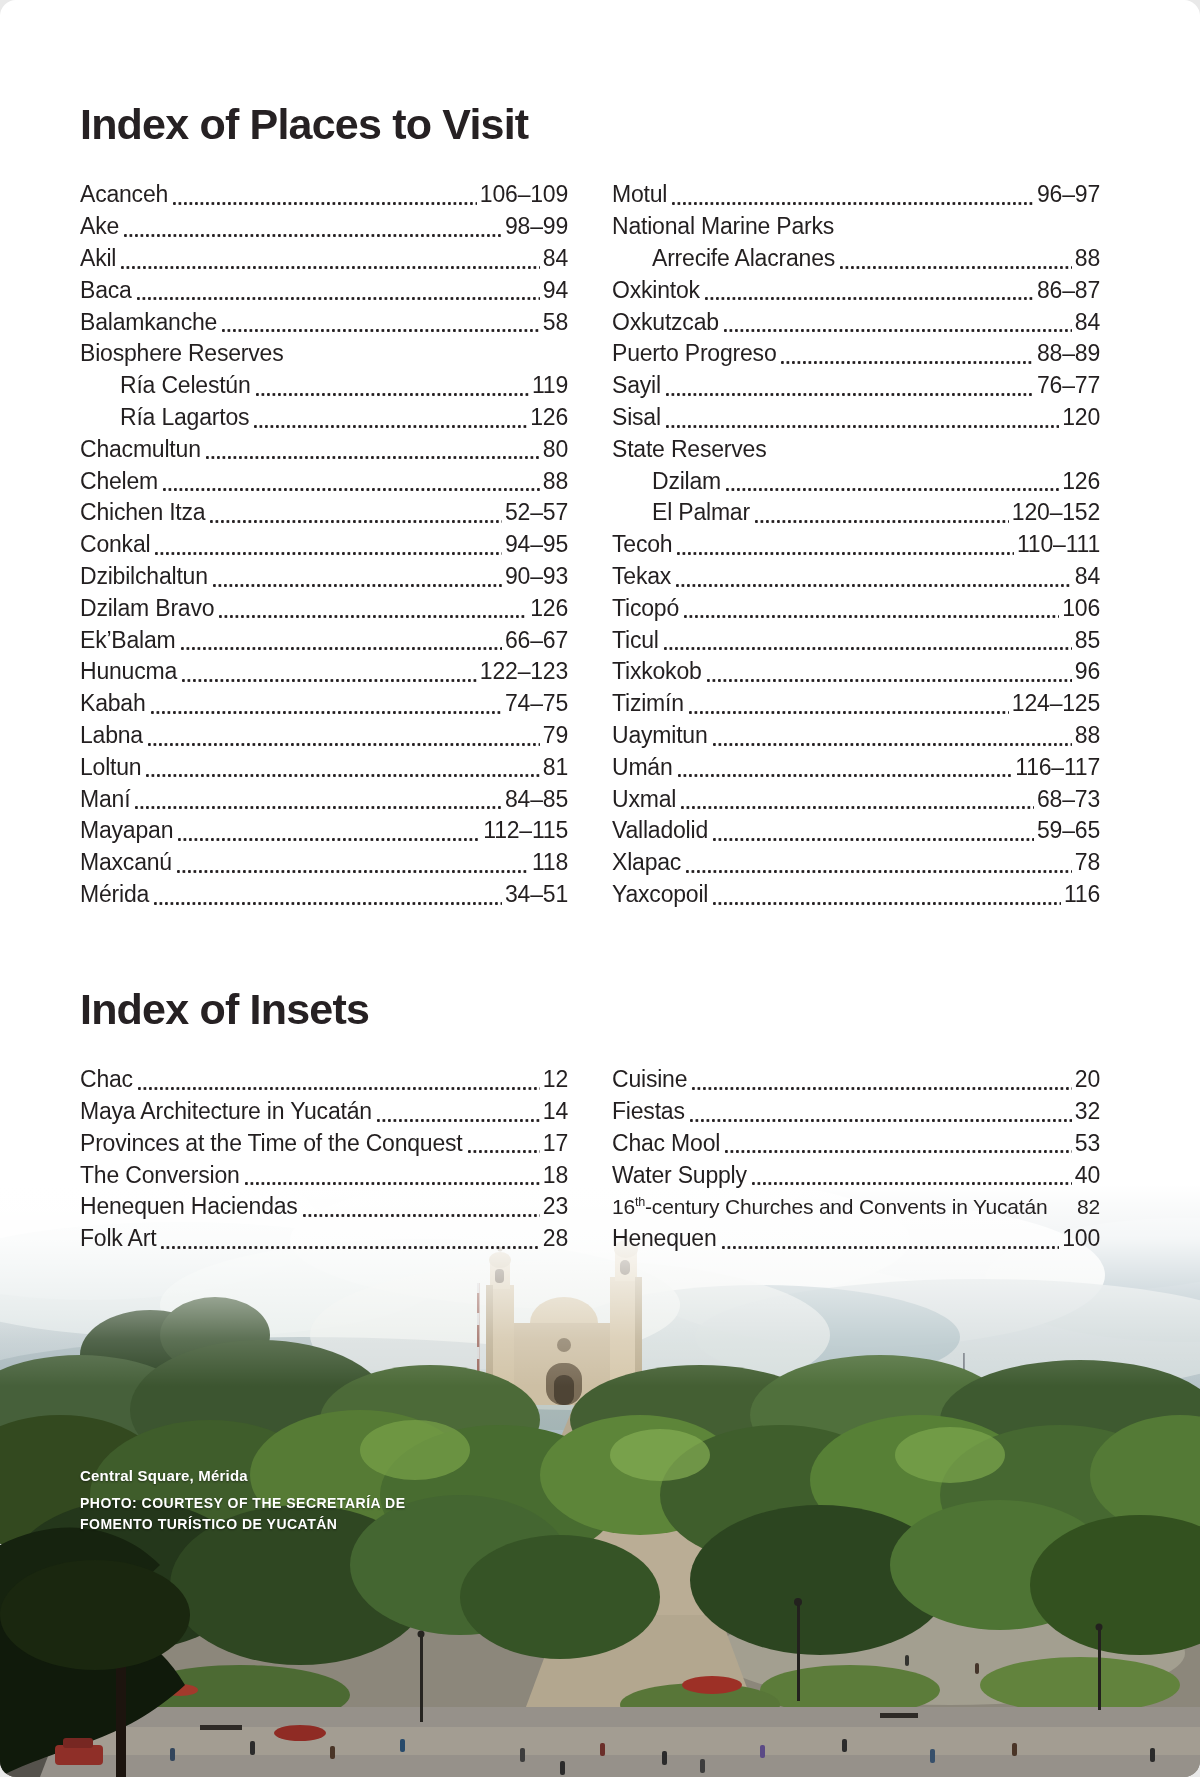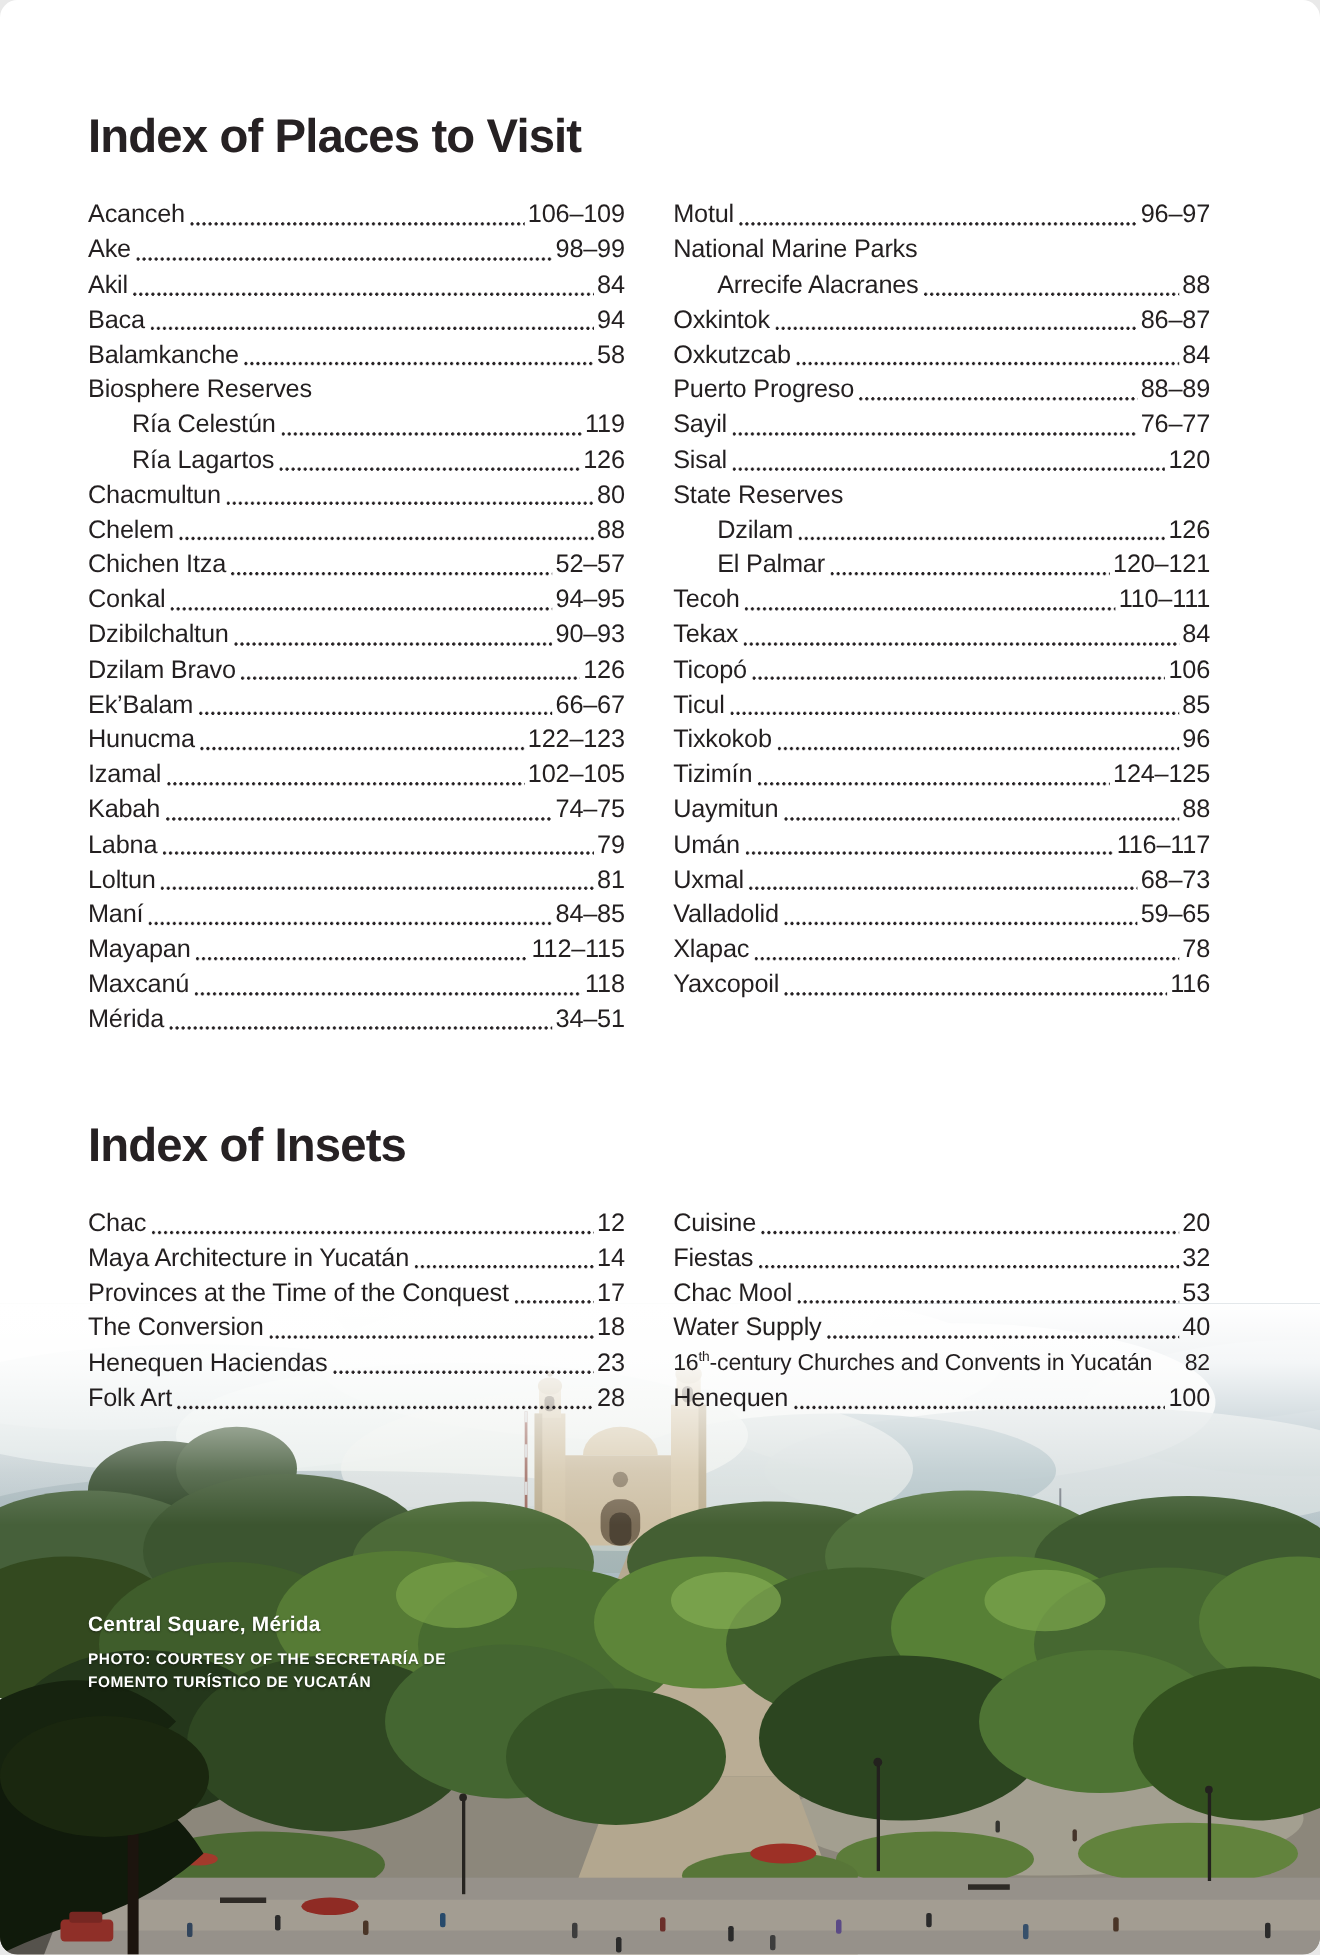--- a/index.html
+++ b/index.html
@@ -31,21 +31,21 @@
   .row.small { font-size:21px;align-items:flex-end; }
   .row.heading .label { padding-left:0; }
   .photo { position:absolute; left:0; top:1185px; width:1200px; height:592px; z-index:1; }
   .photo svg { display:block; width:1200px; height:592px; }
   .photo-fade {
     position:absolute; inset:0; pointer-events:none;
     background:linear-gradient(180deg,#ffffff 0%, rgba(255,255,255,0.88) 9%,
       rgba(255,255,255,0.55) 17%, rgba(255,255,255,0.18) 26%, rgba(255,255,255,0) 34%);
   }
   .caption { position:absolute; left:80px; top:282px; color:#ffffff; text-shadow:0 1px 2px rgba(0,0,0,0.45); }
-  .caption-title { font-size:19px; font-weight:bold; letter-spacing:0.2px; }
+  .caption-title { font-size:15px; font-weight:bold; letter-spacing:0.2px; }
   .caption-credit { margin-top:9px; font-size:14px; font-weight:bold; letter-spacing:0.5px; line-height:21px; }
 </style>
 </head>
 <body>
 
 <div class="page">
 
   <div class="content">
 
     <section class="section-places">
@@ -124,25 +124,20 @@
               <span class="label">Ek’Balam</span>
               <span class="dots"></span>
               <span class="pages">66–67</span>
             </div>
             <div class="row">
               <span class="label">Hunucma</span>
               <span class="dots"></span>
               <span class="pages">122–123</span>
             </div>
             <div class="row">
-              <span class="label">Izamal</span>
-              <span class="dots"></span>
-              <span class="pages">102–105</span>
-            </div>
-            <div class="row">
               <span class="label">Kabah</span>
               <span class="dots"></span>
               <span class="pages">74–75</span>
             </div>
             <div class="row">
               <span class="label">Labna</span>
               <span class="dots"></span>
               <span class="pages">79</span>
             </div>
             <div class="row">
@@ -214,21 +209,21 @@
               <span class="label">State Reserves</span>
             </div>
             <div class="row indent">
               <span class="label">Dzilam</span>
               <span class="dots"></span>
               <span class="pages">126</span>
             </div>
             <div class="row indent">
               <span class="label">El Palmar</span>
               <span class="dots"></span>
-              <span class="pages">120–121</span>
+              <span class="pages">120–152</span>
             </div>
             <div class="row">
               <span class="label">Tecoh</span>
               <span class="dots"></span>
               <span class="pages">110–111</span>
             </div>
             <div class="row">
               <span class="label">Tekax</span>
               <span class="dots"></span>
               <span class="pages">84</span>

